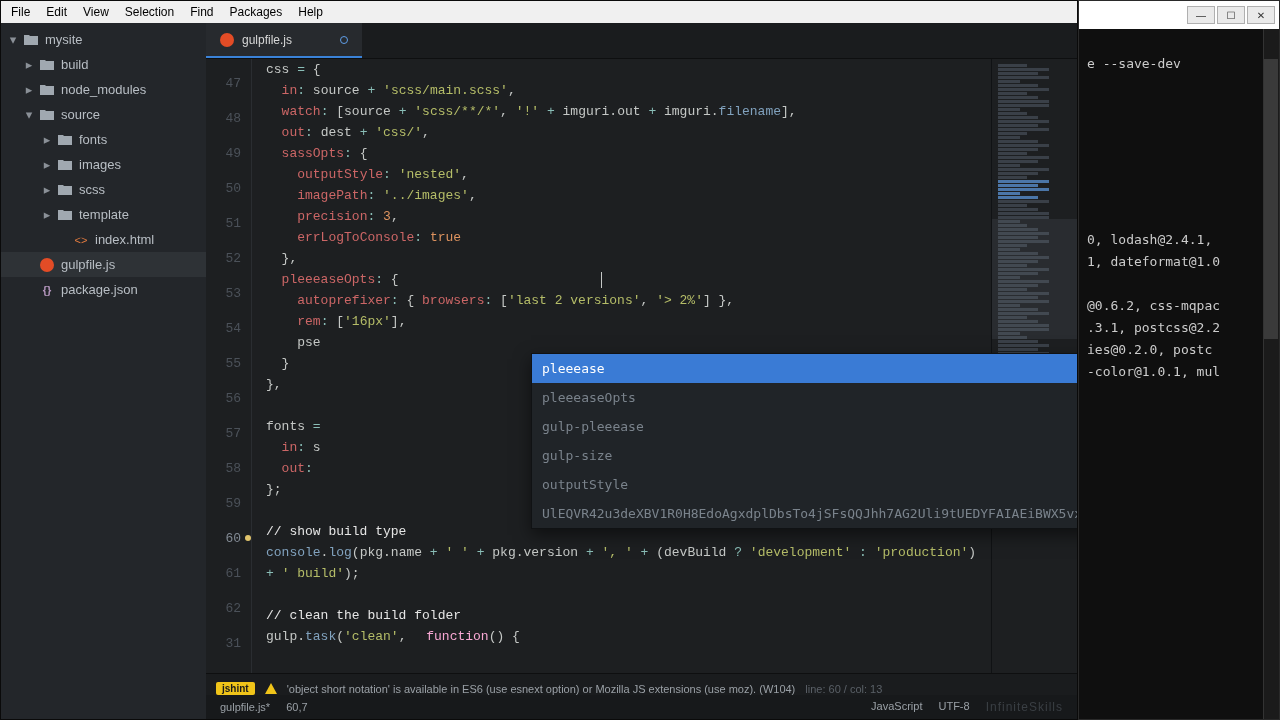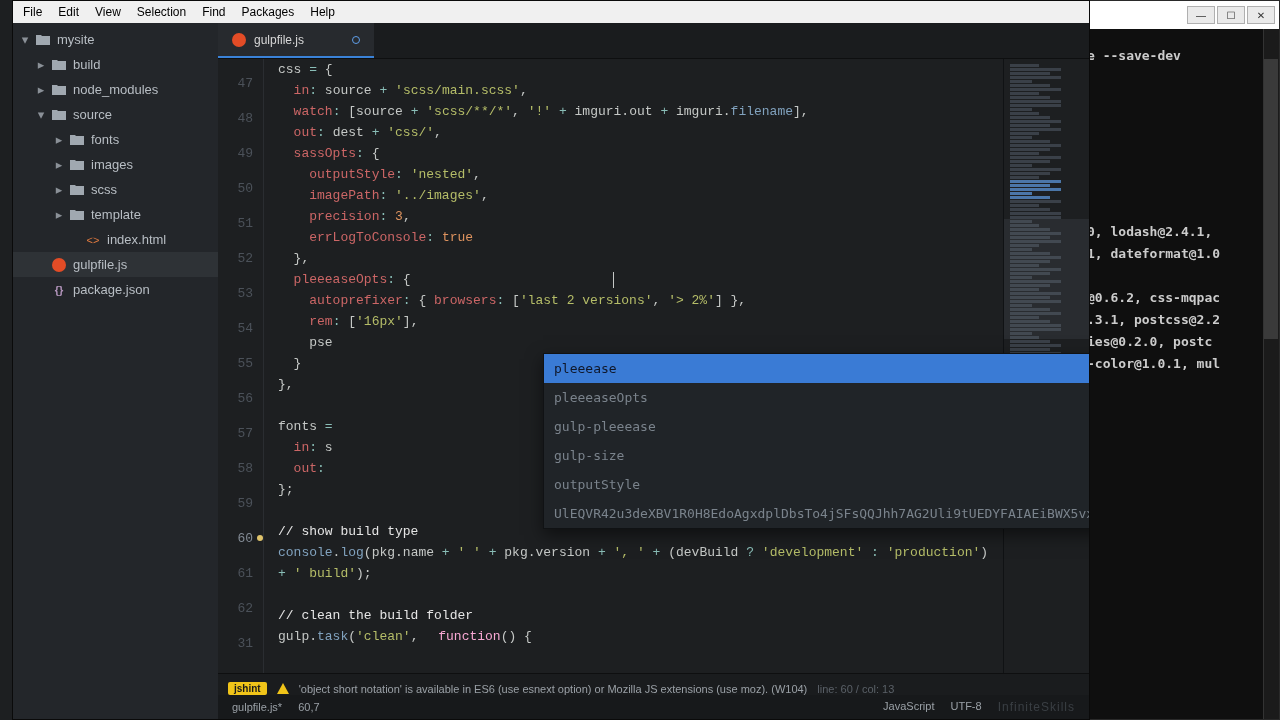--- a/index.html
+++ b/index.html
@@ -9,21 +9,21 @@
     background: #1d1f21;
     color: #c5c8c6;
     width: 1280px;
     height: 720px;
     overflow: hidden;
     position: relative;
   }
   
   .editor-window {
     position: absolute;
-    left: 12px; top: 0;
+    left: 0; top: 0;
     width: 1078px; height: 720px;
     border: 1px solid #0a0a0a;
     background: #1d1f21;
     display: flex;
     flex-direction: column;
   }
   .menu-bar {
     height: 22px;
     background: #f0f0f0;
     color: #000;
@@ -153,21 +153,21 @@
     font-family: Consolas, monospace;
     font-size: 13px;
     z-index: 20;
   }
   .ac .item {
     padding: 4px 10px;
     color: #7a838c;
     white-space: nowrap;
     overflow: hidden;
   }
-  .ac .item.sel { background:#3a7bd5; color:#0f172a; }
+  .ac .item.sel { background:#3a7bd5; color:#ffffff; }
 
   
   .minimap {
     width: 86px;
     background: #1d1f21;
     border-left: 1px solid #101214;
     position: relative;
     padding: 4px 6px;
   }
   .mini-block { height:3px; margin:1px 0; background:#3a4048; }
@@ -211,23 +211,22 @@
   }
   .term-title{
     height:28px; background:#fff;
     display:flex; justify-content:flex-end; align-items:center;
     gap:2px; padding-right:4px;
   }
   .win-btn{ width:28px;height:18px;display:flex;align-items:center;justify-content:center;border:1px solid #b0b0b0;background:#eaeaea;color:#333;font-size:10px;}
   .term-body{
     font-family: Consolas, monospace;
     font-size:13px; line-height:22px;
-    color:#cccccc; padding:16px 8px;
+    color:#cccccc; padding:24px 8px;
     white-space: pre;
-    font-weight: bold;
   }
   .term-scroll{ position:absolute; right:0; top:28px; width:16px; bottom:0; background:#1b1b1b; border-left:1px solid #333;}
   .term-thumb{ position:absolute; right:1px; top:30px; width:14px; height:280px; background:#3a3a3a;}
 
   .caret {
     display:inline-block; width:1px; height:16px; background:#c5c8c6; vertical-align:middle;
     animation: blink 1s step-end infinite;
   }
   @keyframes blink { 50% { opacity:0; } }
 </style>

